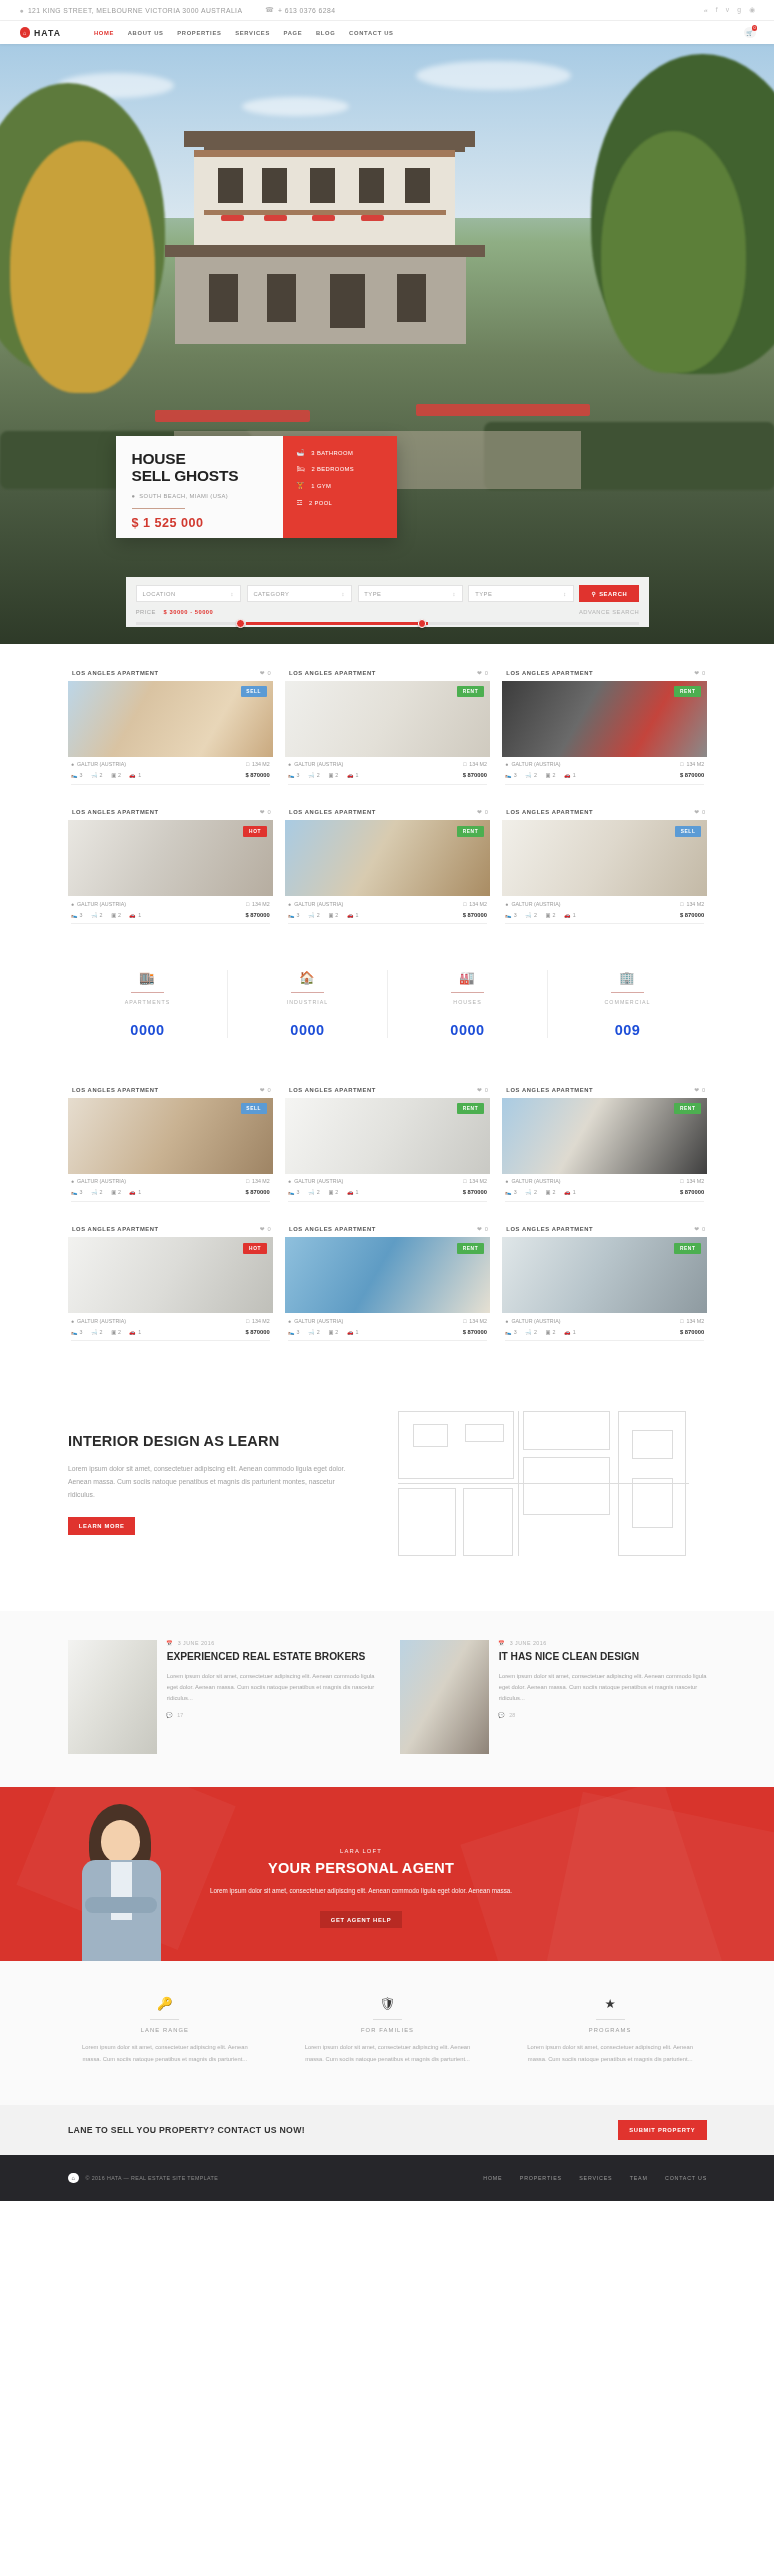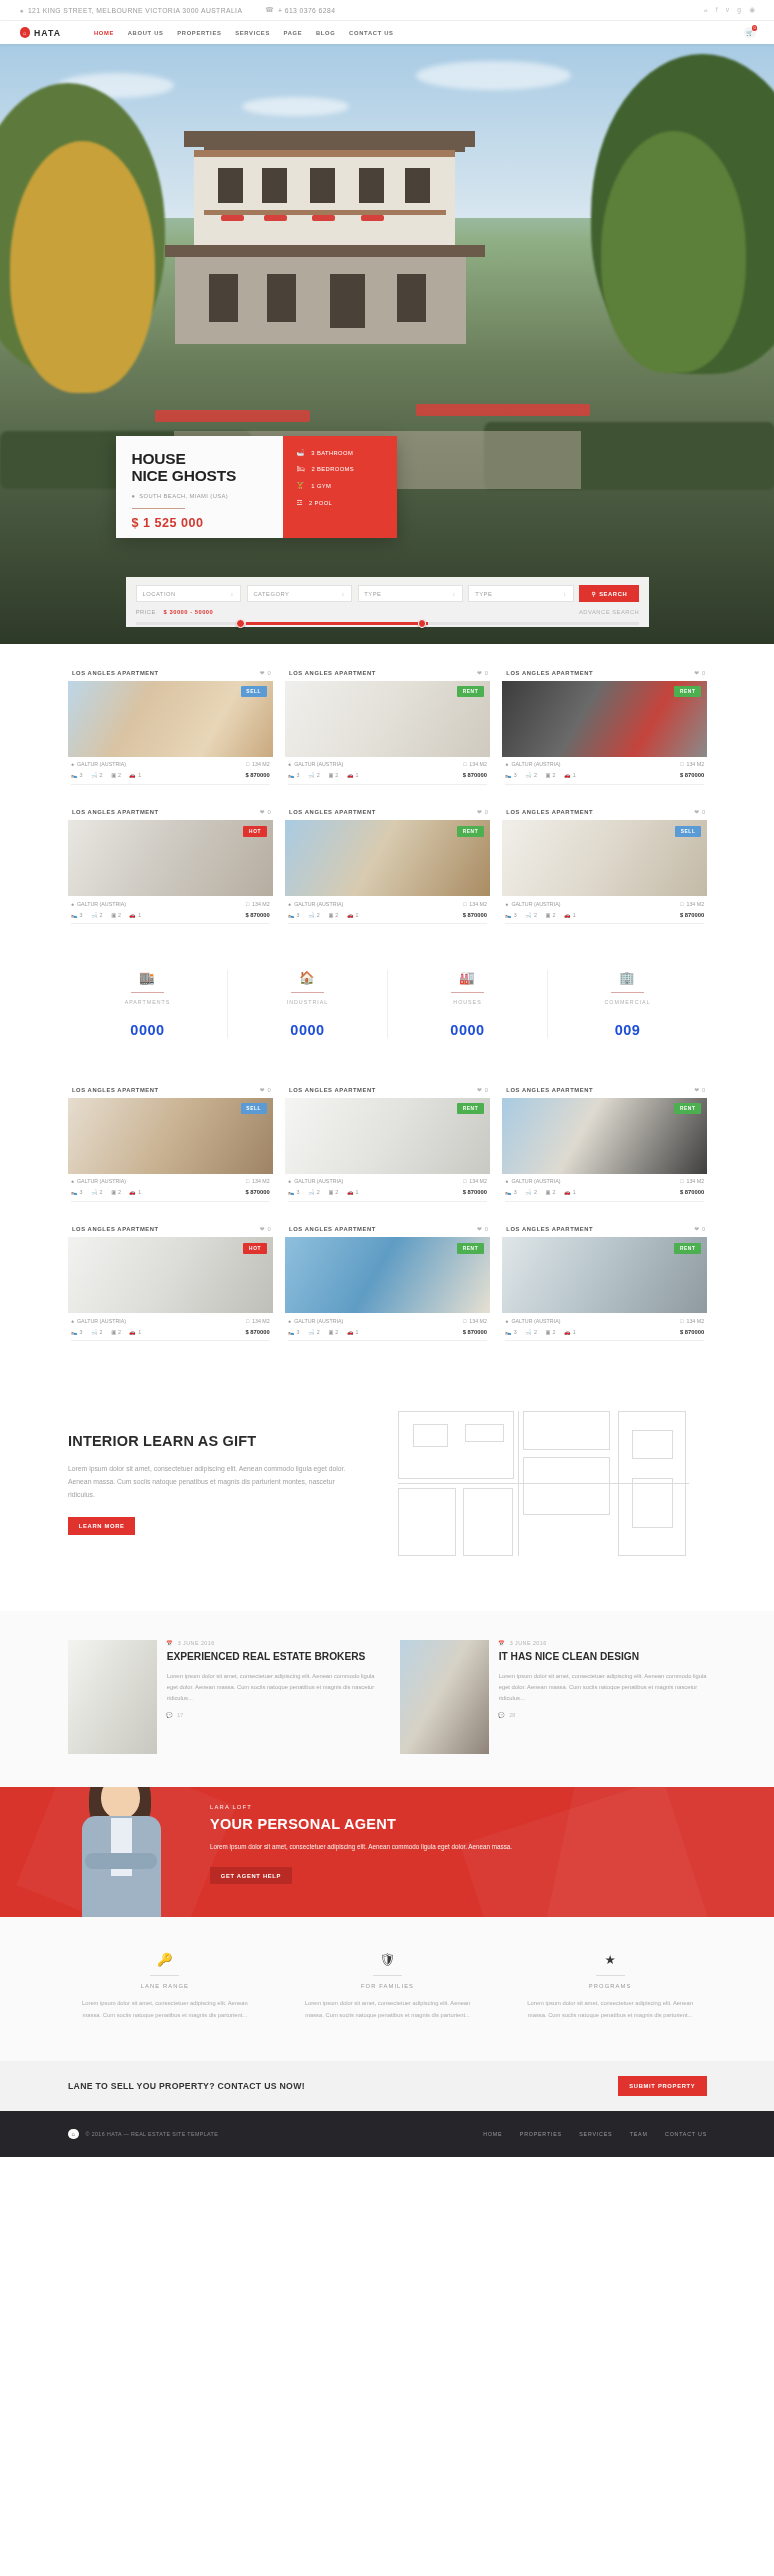--- a/index.html
+++ b/index.html
@@ -130,21 +130,21 @@
   .blogwrap{background:#fafafa;padding:29px 0 33px;}
   .blogs{display:flex;gap:25px;}
   .blog{flex:1;display:flex;gap:9.7px;}
   .blog-img{width:89px;height:114px;flex:none;overflow:hidden;position:relative;}
   .blog-date{display:flex;align-items:center;gap:3.9px;font-size:5.3px;color:#b2b2b2;letter-spacing:0.5px;}
   .blog-title{font-size:10.2px;font-weight:bold;color:#2b2b2b;margin-top:4.8px;line-height:1.25;}
   .blog-text{font-size:5.8px;color:#a5a5a5;line-height:1.95;margin-top:6.8px;}
   .blog-cm{display:flex;align-items:center;gap:3.9px;font-size:5.3px;color:#bdbdbd;margin-top:7.7px;}
 
   
-  .agent{position:relative;height:130px;background:#d8342c;overflow:hidden;}
+  .agent{position:relative;height:174px;background:#d8342c;overflow:hidden;text-align:center;}
   .agent-poly{position:absolute;background:rgba(255,255,255,.045);}
   .agent-in{position:relative;display:flex;height:100%;align-items:flex-end;width:639px;margin:0 auto;}
   .agent-photo{width:107px;height:157px;position:relative;flex:none;}
   .agent-copy{padding:0 0 33px 35px;color:#fff;}
   .agent-sub{font-size:5.8px;letter-spacing:1.2px;opacity:.92;}
   .agent-title{font-size:14.5px;font-weight:bold;margin-top:5.8px;letter-spacing:0.3px;}
   .agent-text{font-size:6.3px;line-height:1.95;margin-top:8.7px;opacity:.93;max-width:320px;}
   .agent-btn{margin-top:13.6px;display:inline-block;background:#b82a23;color:#fff;font-size:5.8px;
              padding:5.8px 10.7px;letter-spacing:0.7px;font-weight:bold;}
 
@@ -258,21 +258,21 @@
     <div class="hedge" style="left:0;top:387px;width:252px;height:58px;"></div>
     <div class="hedge" style="right:0;top:378px;width:291px;height:68px;"></div>
     <div class="path" style="left:174px;top:387px;width:407px;height:58px;opacity:.5;"></div>
     <div class="flower" style="left:155px;top:366px;width:155px;height:11.6px;opacity:.85;"></div>
     <div class="flower" style="left:416px;top:360px;width:174px;height:11.6px;opacity:.85;"></div>
 
     <div class="hero-card">
       <div class="hc-left">
         <div class="hc-title">
           <div>HOUSE</div>
-          <div>NICE GHOSTS</div>
+          <div>SELL GHOSTS</div>
         </div>
         <div class="hc-loc">
           <span>●</span>
           <span>SOUTH BEACH, MIAMI (USA)</span>
         </div>
         <div class="hc-rule"></div>
         <div class="hc-price">$ 1 525 000</div>
       </div>
       <div class="hc-right" id="heroFeats">
           <div class="hc-feat">
@@ -872,21 +872,21 @@
             </span>
             <span class="card-price">$ 870000</span>
           </div>
           <div class="card-div"></div>
         </div>
       </div>
   </div>
 
   <div class="inner interior">
     <div class="int-left">
-      <div class="int-title">INTERIOR LEARN AS GIFT</div>
+      <div class="int-title">INTERIOR DESIGN AS LEARN</div>
       <div class="int-text">Lorem ipsum dolor sit amet, consectetuer adipiscing elit. Aenean commodo ligula eget dolor. Aenean massa. Cum sociis natoque penatibus et magnis dis parturient montes, nascetur ridiculus.</div>
       <div class="int-btn">LEARN MORE</div>
     </div>
     <div class="blueprint">
       <div class="bp-box" style="left:19.4px;top:9.7px;width:116px;height:68px;"></div>
       <div class="bp-box" style="left:145px;top:9.7px;width:87px;height:39px;"></div>
       <div class="bp-box" style="left:145px;top:56px;width:87px;height:58px;"></div>
       <div class="bp-box" style="left:19.4px;top:87px;width:58px;height:68px;"></div>
       <div class="bp-box" style="left:85px;top:87px;width:50px;height:68px;"></div>
       <div class="bp-box" style="left:240px;top:9.7px;width:68px;height:145px;"></div>

